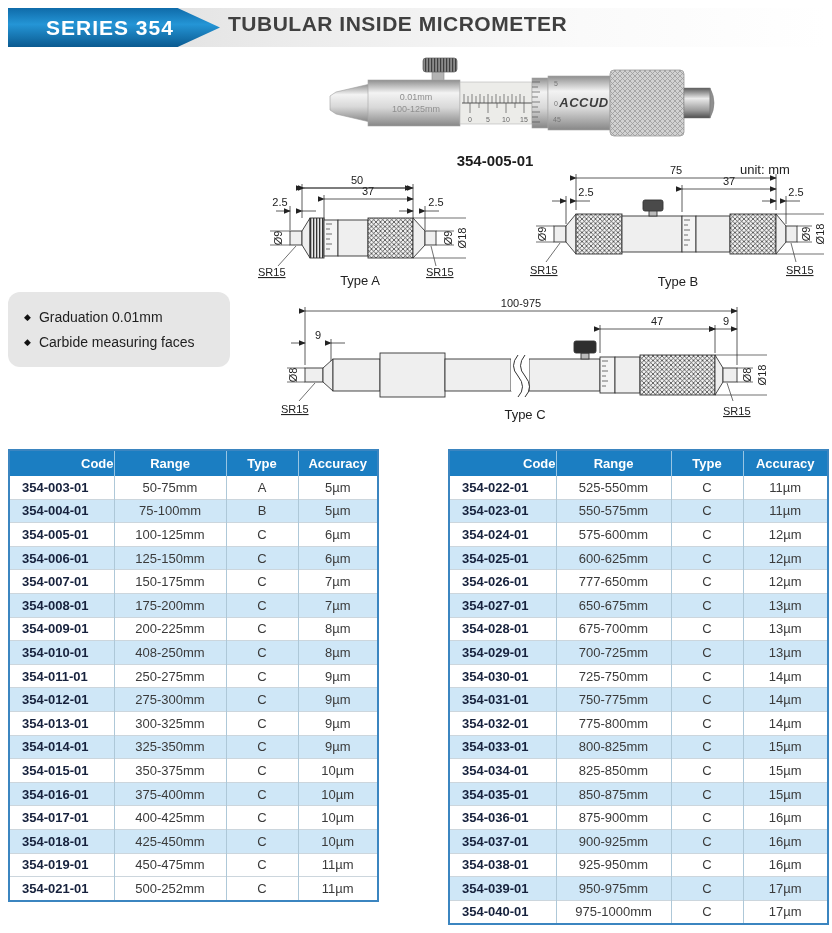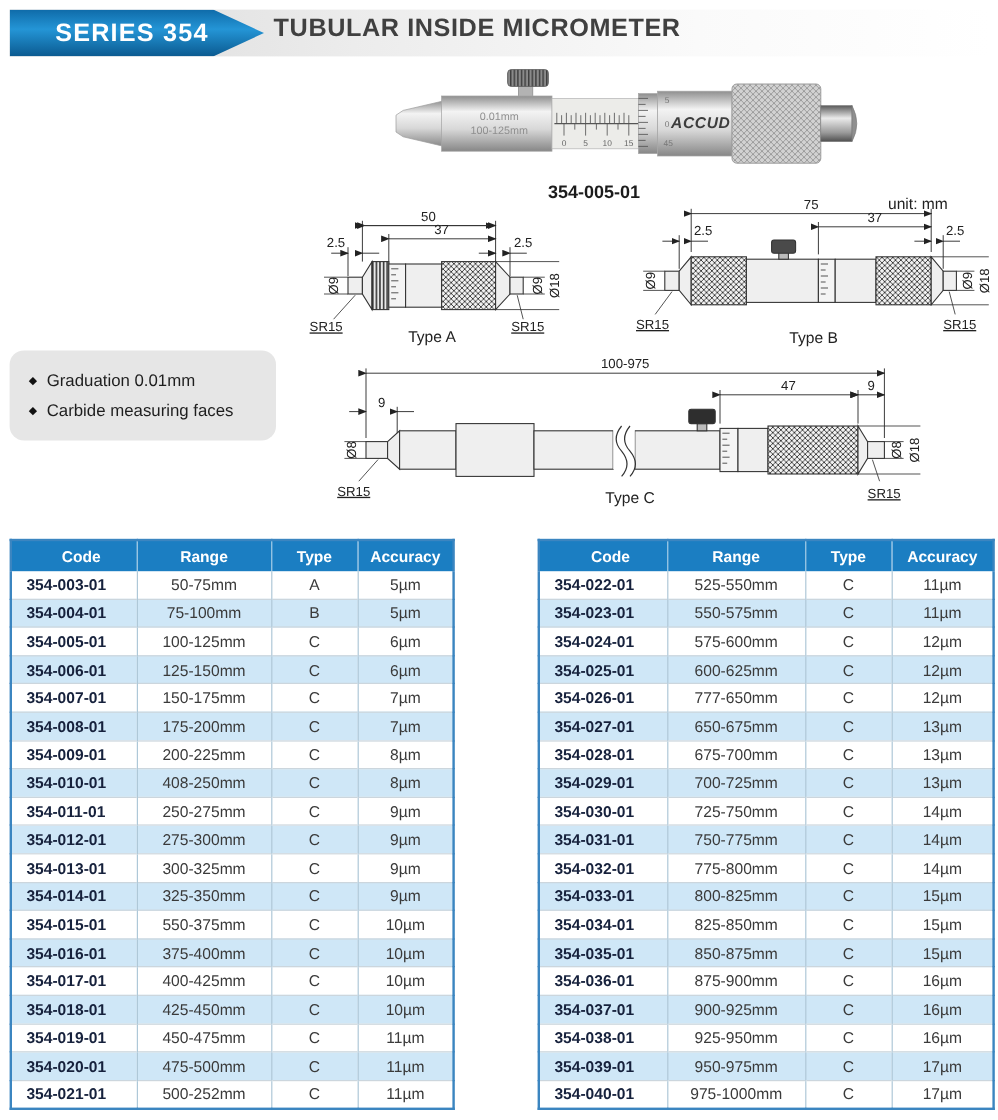--- a/index.html
+++ b/index.html
@@ -34,21 +34,21 @@
   .dim{font-size:11px;fill:#222;}
   .cap{font-size:13px;fill:#222;}
   .sr{font-size:11px;fill:#222;text-decoration:underline;}
 
   
   .cat-table{position:absolute;border-collapse:collapse;table-layout:fixed;font-size:13px;
     border:2px solid var(--table-border);}
   .cat-table.left{left:8px;top:449px;width:371px;}
   .cat-table.right{left:448px;top:449px;width:381px;}
   .cat-table th{background:var(--header-blue);color:#fff;font-weight:bold;height:25px;text-align:center;padding:0;}
-  .cat-table th:first-child{text-align:center;padding-left:12px;}
+  .cat-table th:first-child{text-align:right;padding-left:12px;}
   .cat-table th + th{border-left:1px solid rgba(255,255,255,.55);}
   .cat-table td{height:22.6px;text-align:center;color:#3a3a3a;padding:0;}
   .cat-table td:first-child{text-align:left;padding-left:12px;font-weight:bold;color:var(--code-text);}
   .cat-table td + td{border-left:1px solid #aec8d8;}
   .cat-table tr + tr td{border-top:1px solid #ccd6dd;}
   .cat-table tr.alt{background:var(--row-alt);}
 </style>
 </head>
 <body>
 
@@ -449,21 +449,21 @@
           <td>9µm</td>
         </tr>
         <tr class="alt">
           <td>354-014-01</td>
           <td>325-350mm</td>
           <td>C</td>
           <td>9µm</td>
         </tr>
         <tr>
           <td>354-015-01</td>
-          <td>550-375mm</td>
+          <td>350-375mm</td>
           <td>C</td>
           <td>10µm</td>
         </tr>
         <tr class="alt">
           <td>354-016-01</td>
           <td>375-400mm</td>
           <td>C</td>
           <td>10µm</td>
         </tr>
         <tr>
@@ -474,26 +474,20 @@
         </tr>
         <tr class="alt">
           <td>354-018-01</td>
           <td>425-450mm</td>
           <td>C</td>
           <td>10µm</td>
         </tr>
         <tr>
           <td>354-019-01</td>
           <td>450-475mm</td>
-          <td>C</td>
-          <td>11µm</td>
-        </tr>
-        <tr class="alt">
-          <td>354-020-01</td>
-          <td>475-500mm</td>
           <td>C</td>
           <td>11µm</td>
         </tr>
         <tr>
           <td>354-021-01</td>
           <td>500-252mm</td>
           <td>C</td>
           <td>11µm</td>
         </tr>
       </tbody>

